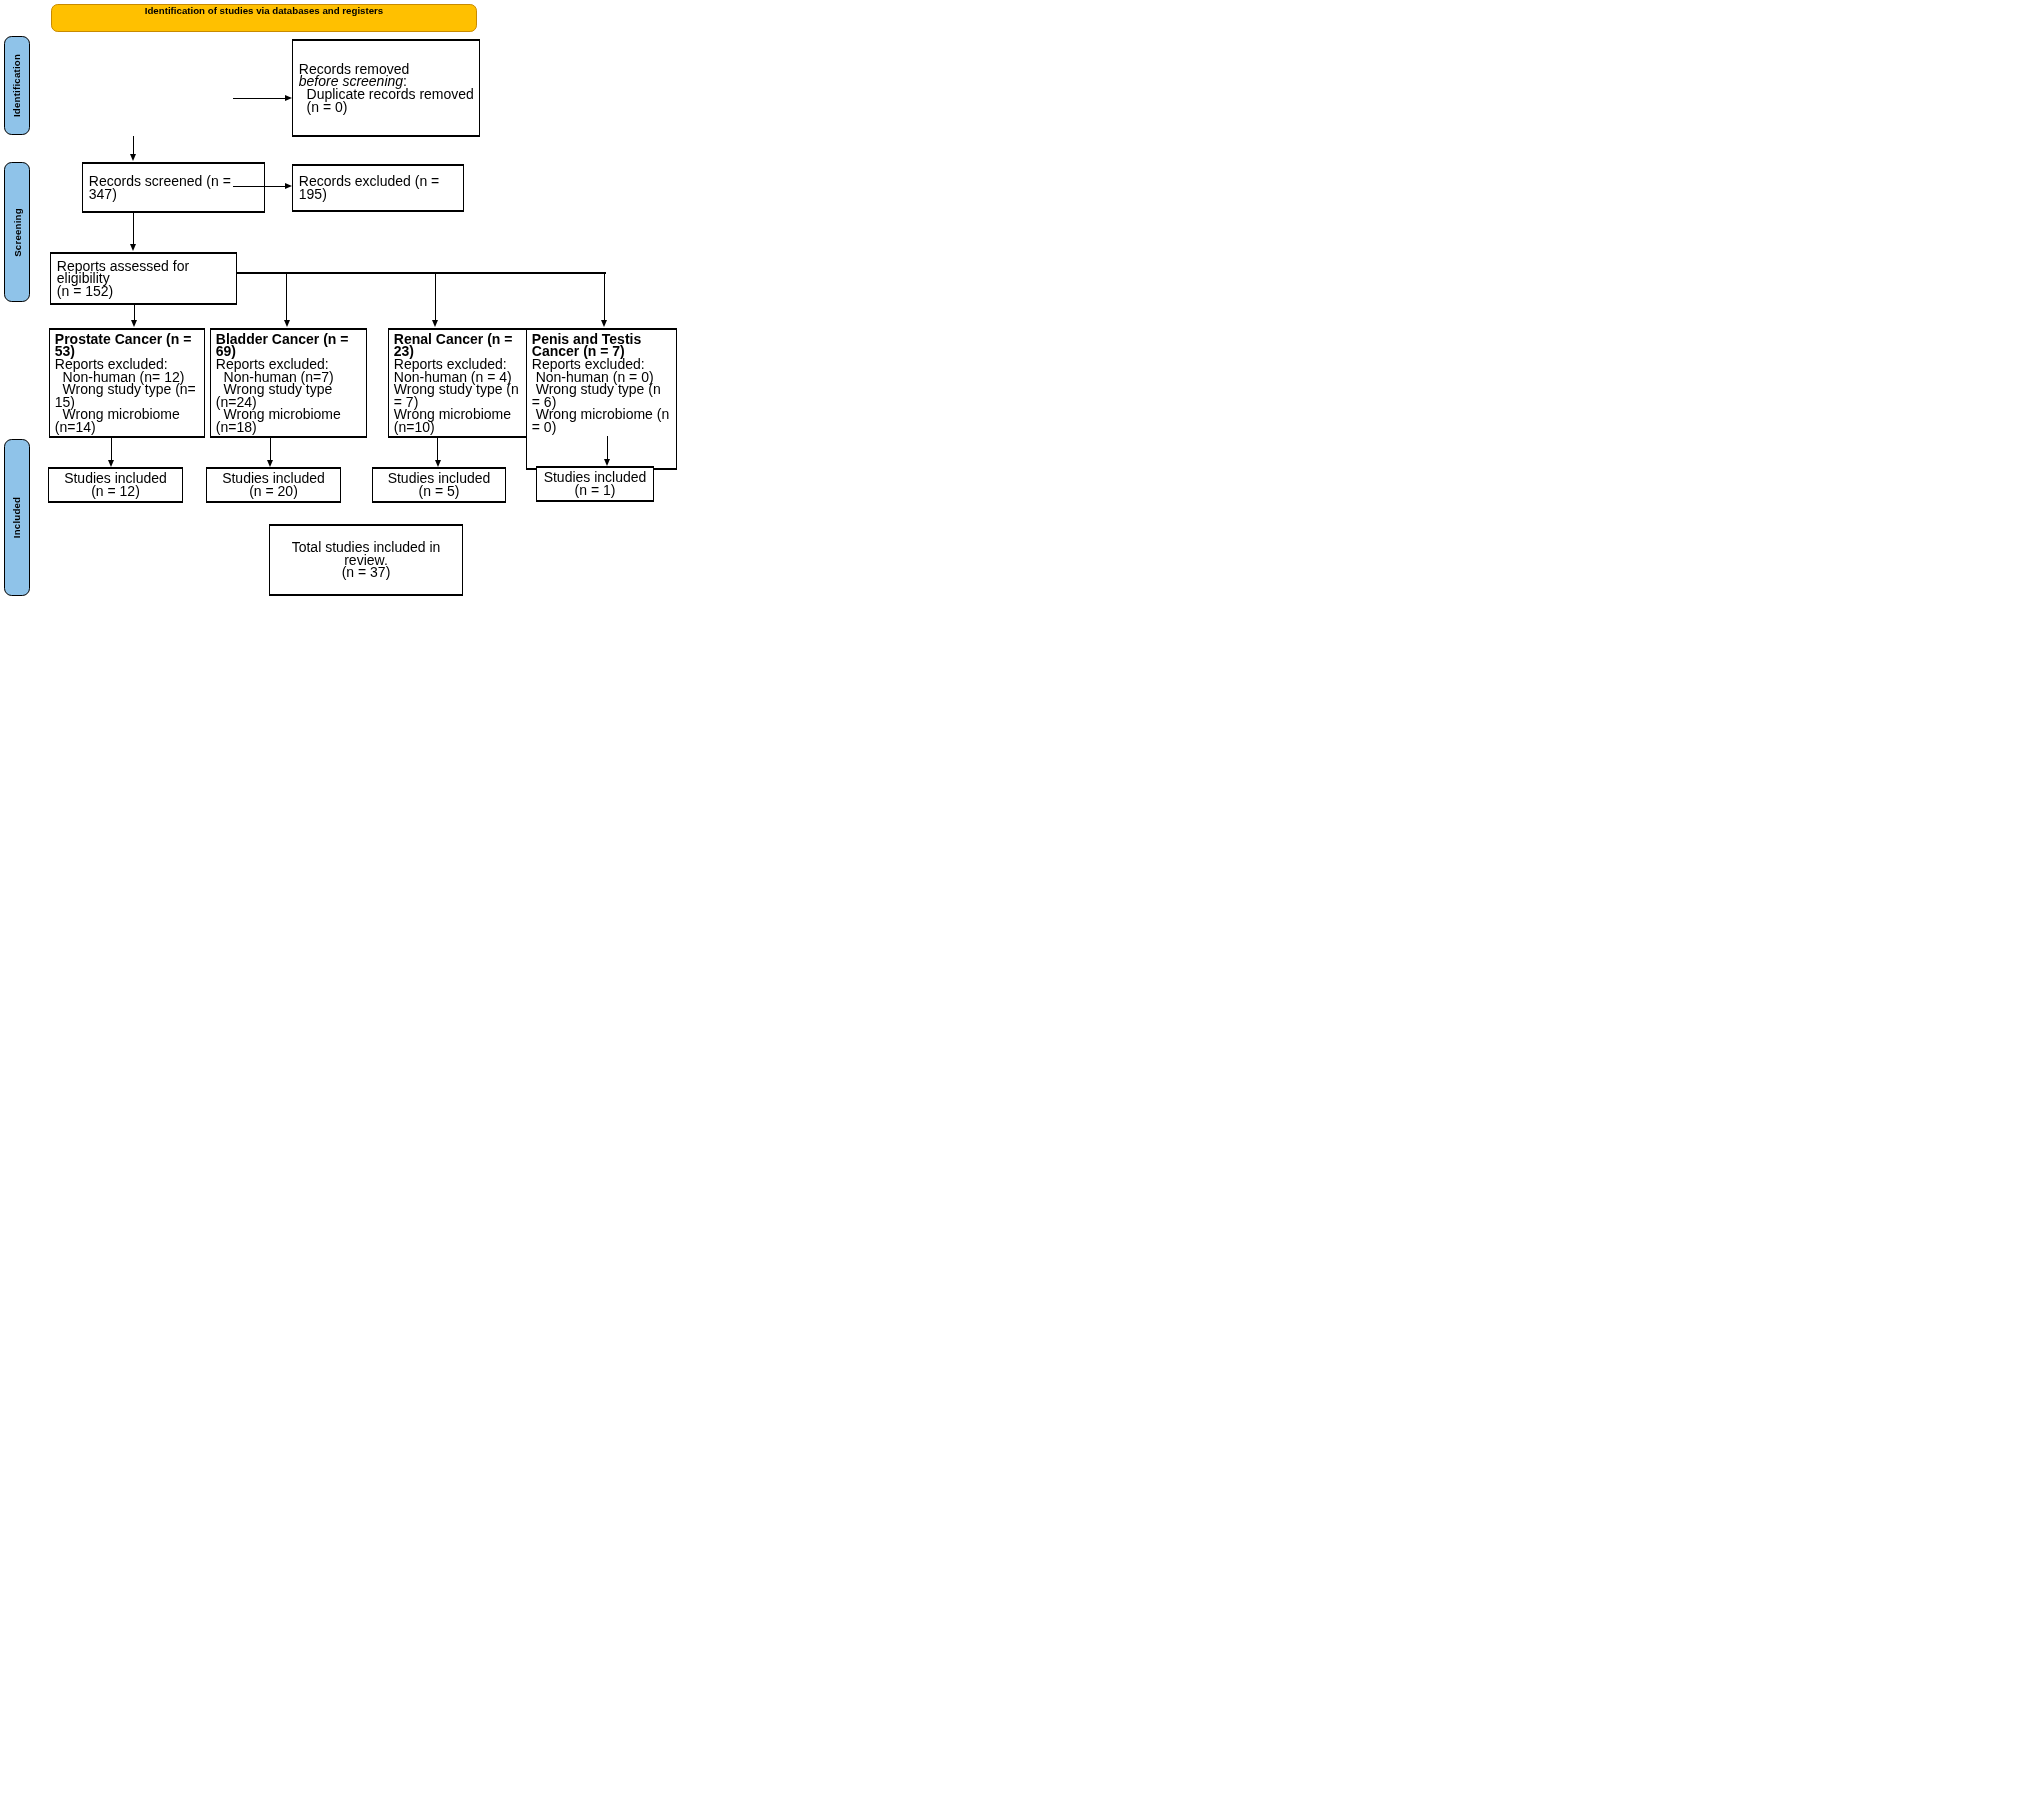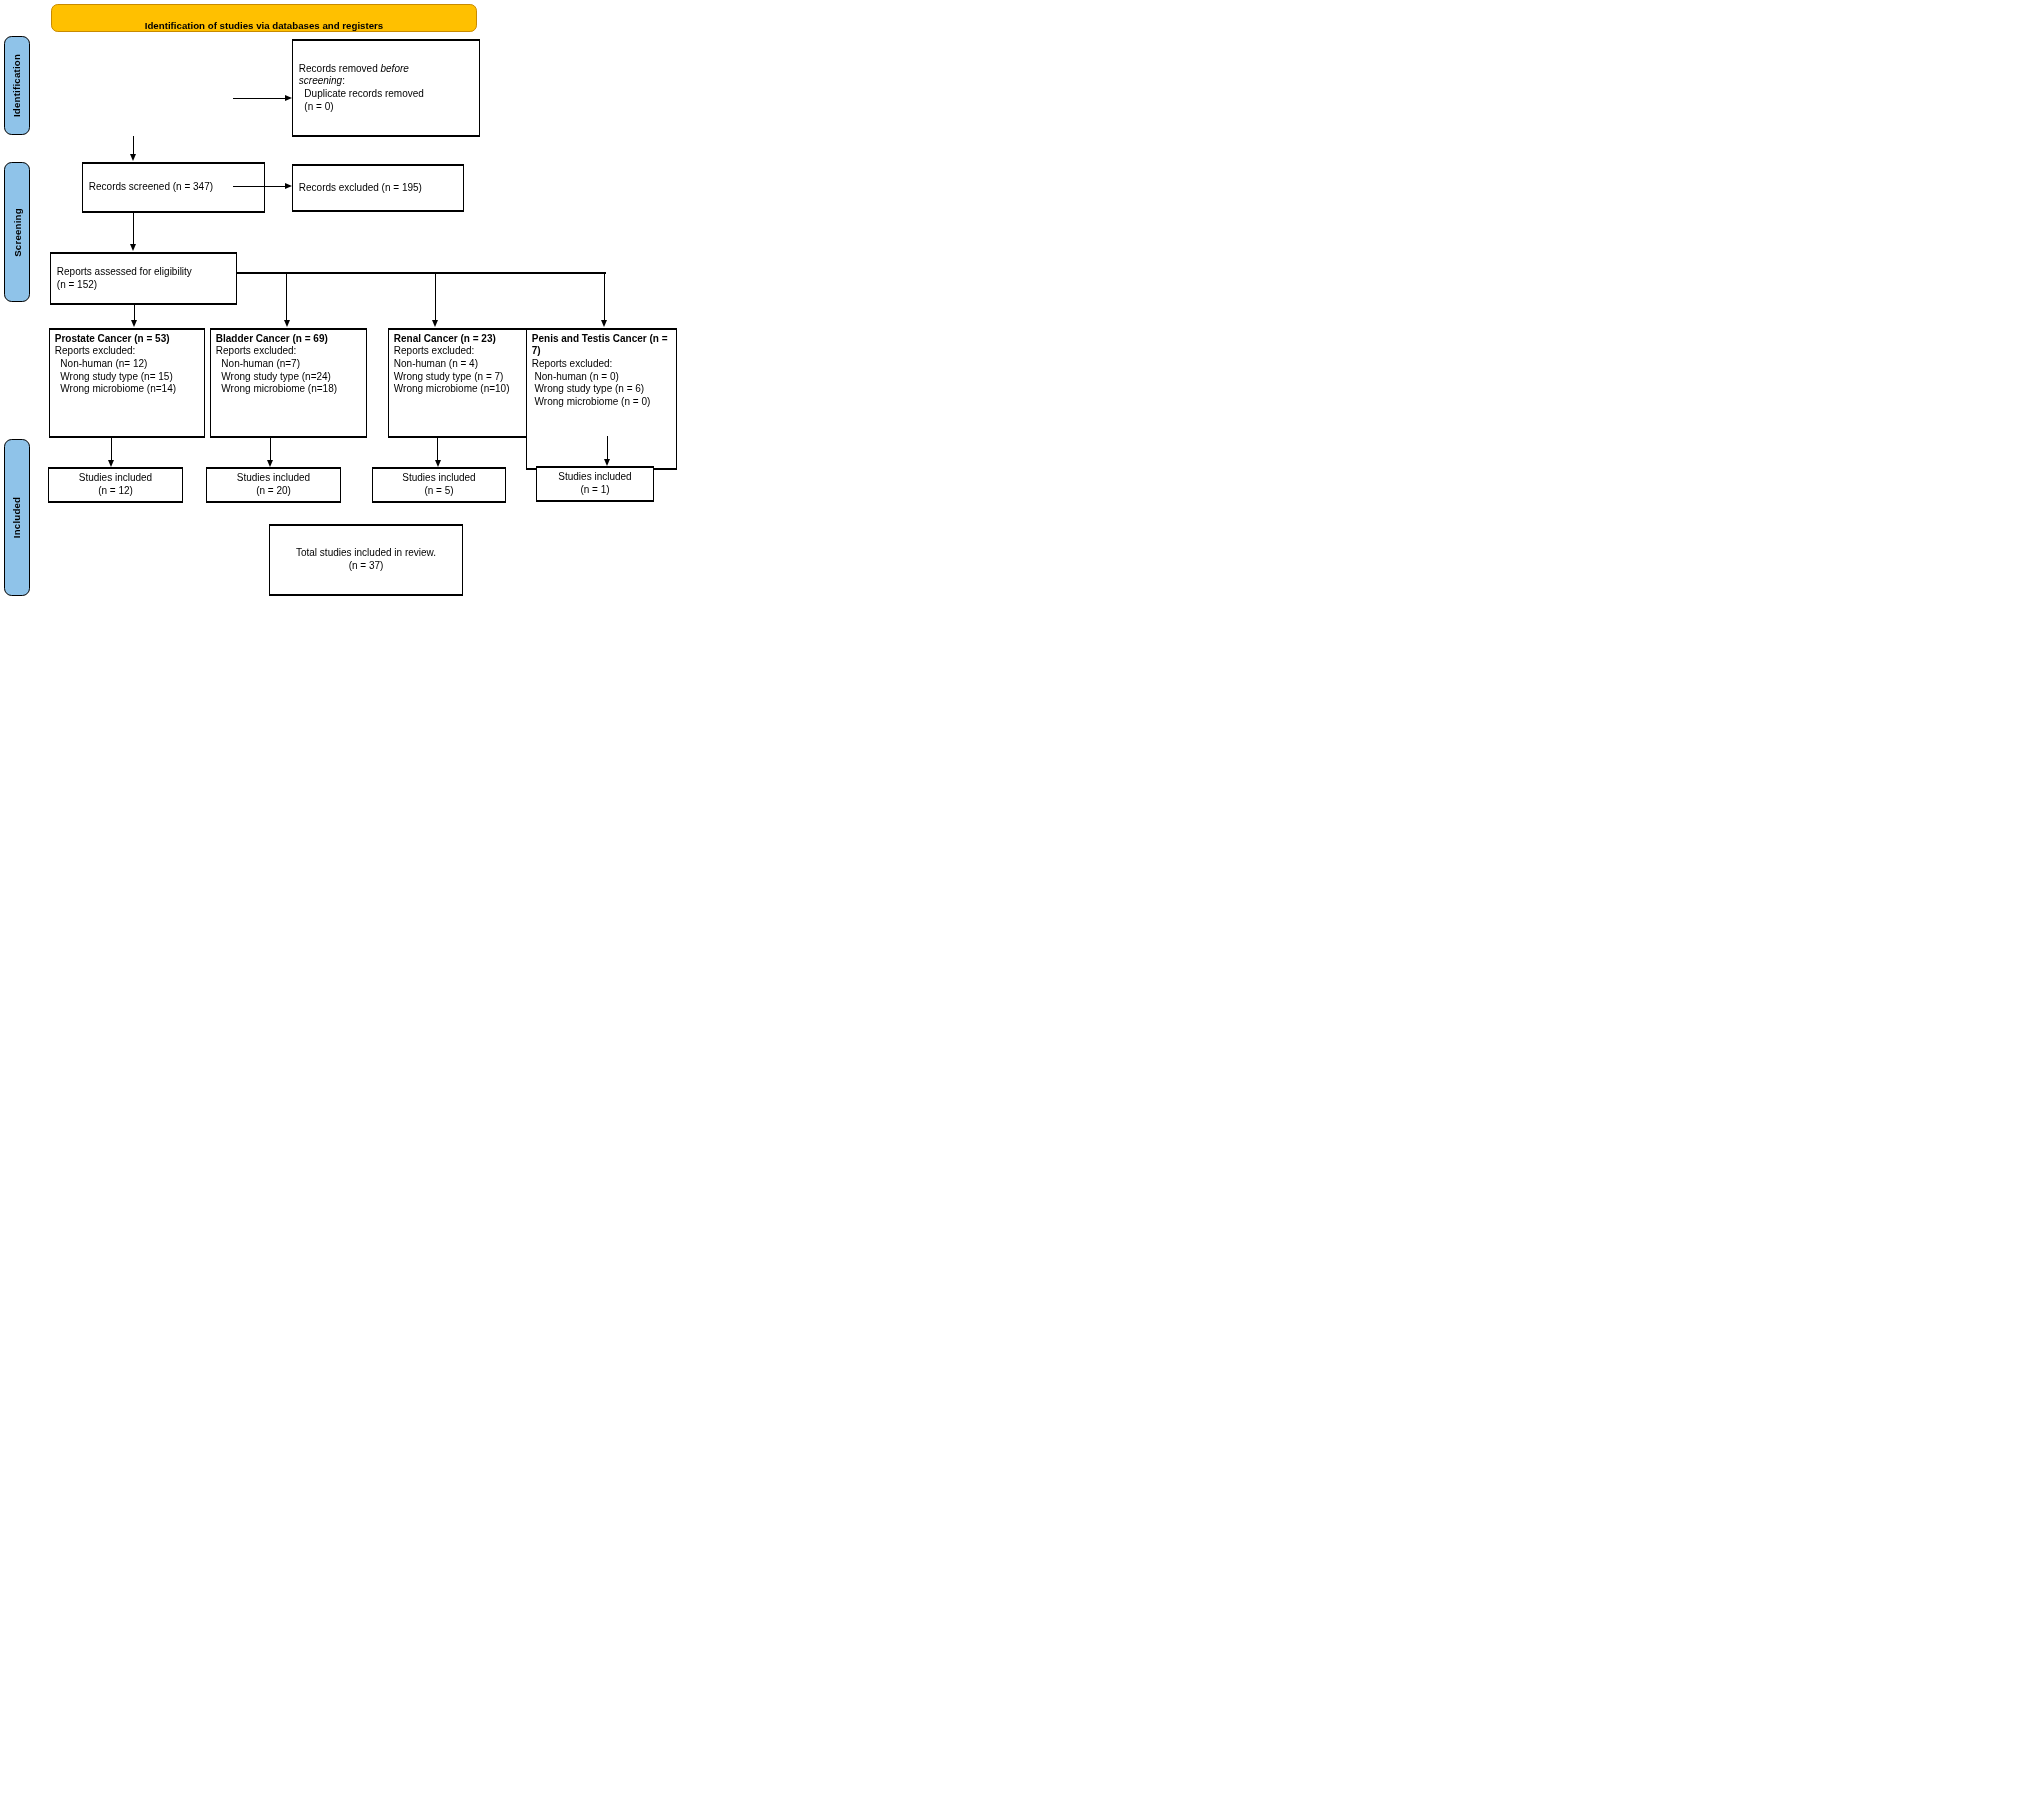--- a/index.html
+++ b/index.html
@@ -2,38 +2,38 @@
 <html style="font-size:7.7px"><head>
 <meta charset="utf-8">
 <style>
   html,body { margin:0; padding:0; background:#ffffff; }
   body { font-family:"Liberation Sans", sans-serif; color:#000; }
   #canvas { position:relative; width:678px; height:599px; background:#fff; overflow:hidden; }
 
   .banner {
     position:absolute; left:51px; top:4px; width:426px; height:27.6px;
     border:1.9px solid; border-radius:6.8px;
-    display:flex; align-items:flex-end; justify-content:center;
+    display:flex; align-items:flex-start; justify-content:center;
     font-weight:bold; font-size:9.7px; box-sizing:border-box;
   }
 
   .stage {
     position:absolute; left:3.9px; width:26px;
     border:1.9px solid #000; border-radius:7.7px;
     display:flex; align-items:center; justify-content:center; box-sizing:border-box;
   }
   .stage span {
     transform:rotate(-90deg); white-space:nowrap;
     font-weight:bold; font-size:9.7px; letter-spacing:0.2px;
   }
 
   .box {
     position:absolute; background:#fff;
     border:1.9px solid #000; border-top-width:2.9px; border-bottom-width:2.9px;
-    box-sizing:border-box; font-size:10px; line-height:12.6px;
+    box-sizing:border-box; font-size:14px; line-height:12.6px;
     display:flex; flex-direction:column;
   }
   .v-center { justify-content:center; }
   .pad-l { padding-left:5.8px; padding-right:3.9px; }
   .pad-t { padding:2.9px 4.8px 1.9px 4.8px; }
   .txt-c { text-align:center; }
   .bold { font-weight:bold; }
   .pre { white-space:pre-wrap; }
   .b2-head { max-width:115px; }
   .it { font-style:italic; }

